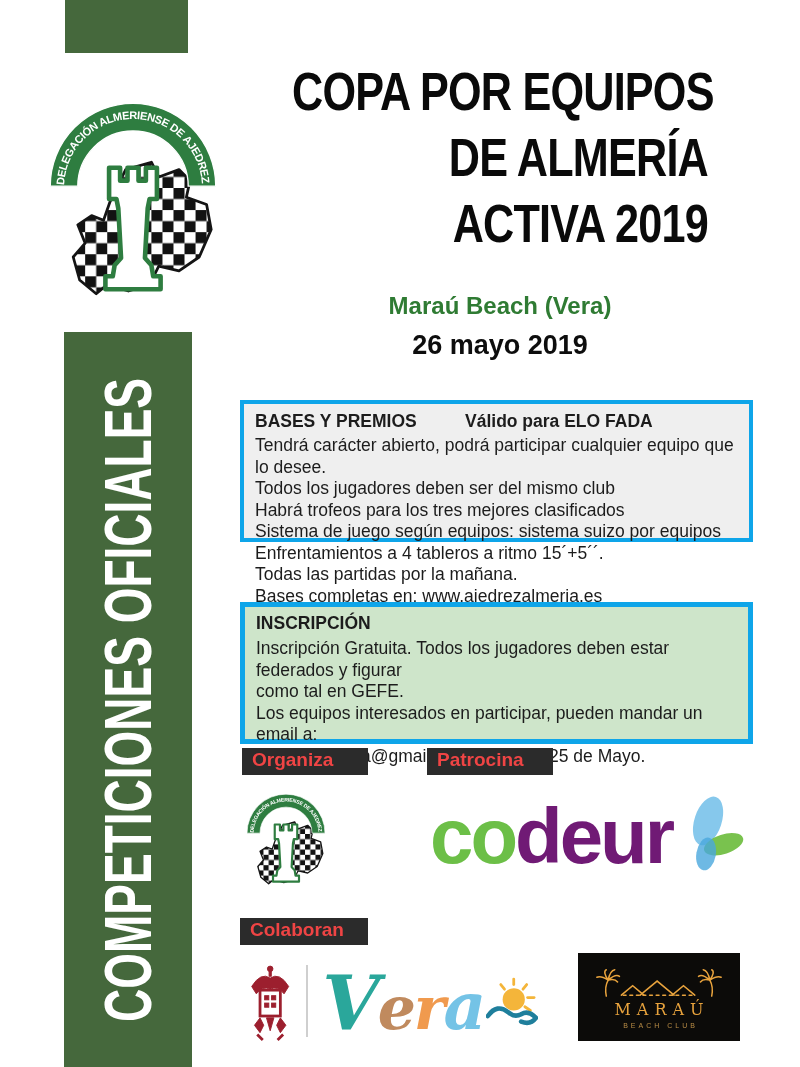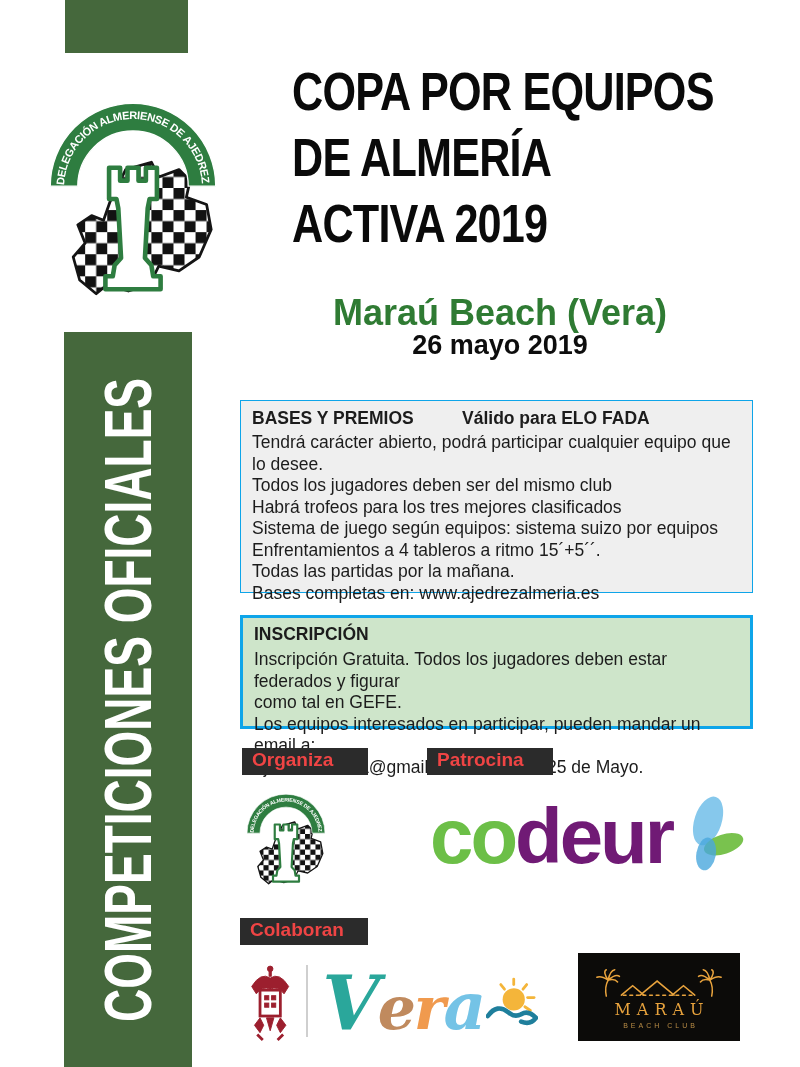--- a/index.html
+++ b/index.html
@@ -12,37 +12,37 @@
   .sidebar  { position:absolute; left:64px; top:332px; width:128px; height:735px; background:#45683c; }
   .sidebar-text{
     position:absolute; left:50%; top:50%;
     transform:translate(-50%,-50%) rotate(-90deg) scale(1,1.45);
     white-space:nowrap; color:#ffffff; font-weight:bold; font-size:46px; letter-spacing:0px;
   }
   
   .main-logo { position:absolute; left:41px; top:73px; width:184px; height:230px; }
   .small-logo{ position:absolute; left:240px; top:782px; width:92px; height:104px; }
   
-  .title { position:absolute; left:240px; top:58px; width:520px; text-align:left; color:#0a0a0a; }
+  .title { position:absolute; left:240px; top:58px; width:520px; text-align:right; color:#0a0a0a; }
   .title-line { display:block; font-size:54px; font-weight:800; line-height:66px; letter-spacing:-1px;
                 transform:scaleX(0.8); transform-origin:center; white-space:nowrap; }
   .venue { position:absolute; left:240px; top:292px; width:520px; text-align:center;
-           color:#2f7b33; font-size:36px; font-weight:bold; }
+           color:#2f7b33; font-size:24px; font-weight:bold; }
   .date  { position:absolute; left:240px; top:330px; width:520px; text-align:center;
            color:#0d0d0d; font-size:27px; font-weight:bold; }
   
-  .bases-box { position:absolute; left:240px; top:400px; width:513px; height:193px;
-               box-sizing:border-box; background:#efefef; border:1px solid #0ea5e9;
+  .bases-box { position:absolute; left:240px; top:400px; width:513px; height:142px;
+               box-sizing:border-box; background:#efefef; border:4px solid #0ea5e9;
                padding:7px 11px; color:#1c1c1c; }
   .box-header { position:relative; font-size:17.5px; font-weight:bold; height:24px; }
   .box-validity { position:absolute; left:210px; top:0; font-weight:bold; }
   .box-line { font-size:17.5px; line-height:21.5px; }
-  .inscripcion-box { position:absolute; left:240px; top:602px; width:513px; height:114px;
-               box-sizing:border-box; background:#cee5ca; border:3px solid #0ea5e9;
-               padding:6px 11px; color:#1c1c1c;margin-top:13px; }
+  .inscripcion-box { position:absolute; left:240px; top:602px; width:513px; height:142px;
+               box-sizing:border-box; background:#cee5ca; border:5px solid #0ea5e9;
+               padding:6px 11px; color:#1c1c1c; }
   .inscripcion-box .box-header { height:25px; }
   
   .label { position:absolute; box-sizing:border-box; background:#2b2b2b; color:#ef4444;
            font-size:19px; font-weight:bold; padding:1px 0 0 10px; height:27px; }
   .label-organiza  { left:242px; top:748px; width:126px; }
   .label-patrocina { left:427px; top:748px; width:126px; }
   .label-colaboran { left:240px; top:918px; width:128px; }
   
   .codeur { position:absolute; left:430px; top:793px; width:332px; height:86px;
             display:flex; align-items:center; }

